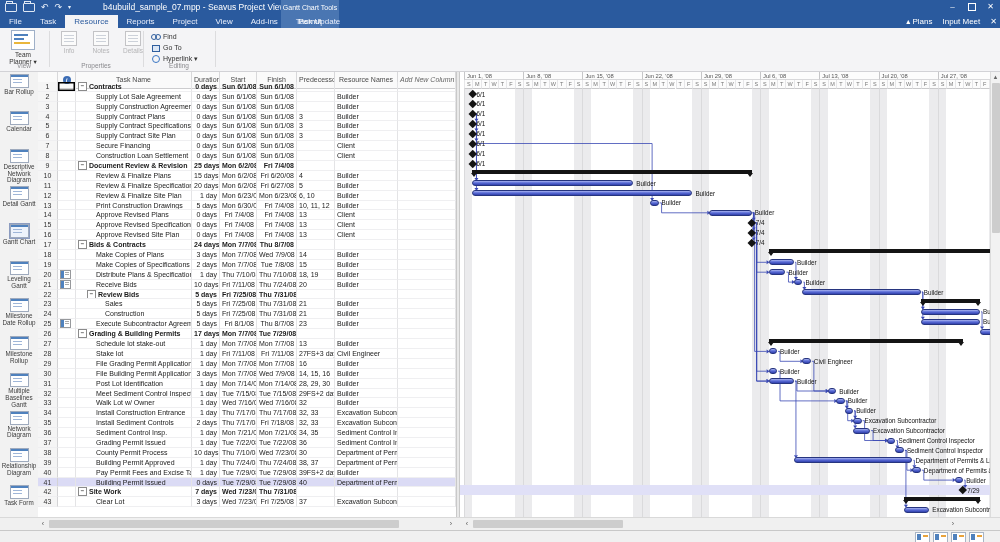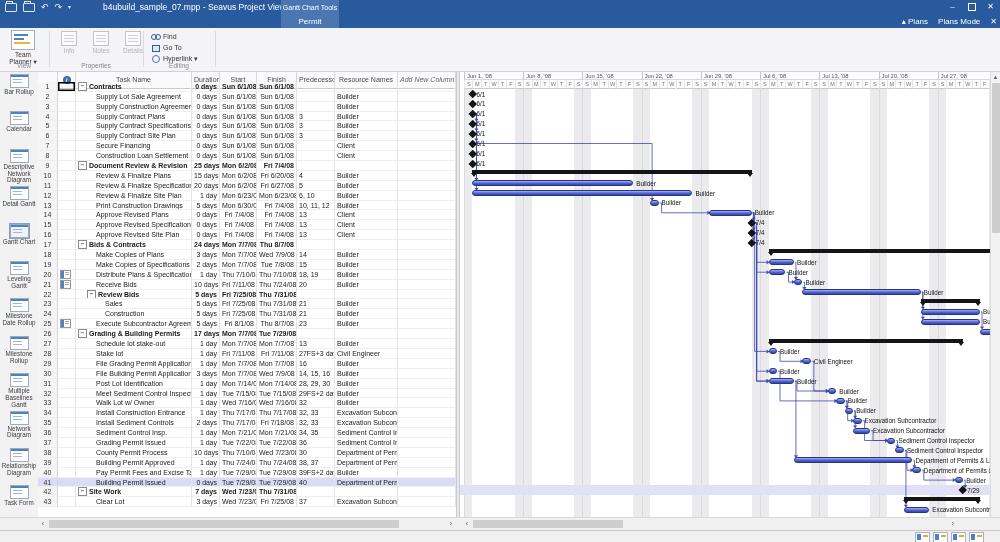--- a/index.html
+++ b/index.html
@@ -126,24 +126,34 @@
     <div class="ctx-group">Gantt Chart Tools</div>
     <div class="win-controls">
       <div class="wc">–</div>
       <div class="wc"><span class="restore"></span></div>
       <div class="wc">✕</div>
     </div>
   </div>
 
   <div class="tabrow">
     <div class="ctx-tab-bg"></div>
+    <div class="tabs" id="tabs">
+        <div class="tab">File</div>
+        <div class="tab">Task</div>
+        <div class="tab active">Resource</div>
+        <div class="tab">Reports</div>
+        <div class="tab">Project</div>
+        <div class="tab">View</div>
+        <div class="tab">Add-ins</div>
+        <div class="tab">Task Update</div>
+      </div>
     <div class="tab ctx">Permit</div>
     <div class="tabrow-right">
       <span><span>▴</span> <span>Plans</span></span>
-      <span>Plans Mode</span>
+      <span>Input Meet</span>
       <span class="x">✕</span>
     </div>
   </div>
 
   <div class="ribbon">
     <div class="rgroup" style="left:0;width:48px;">
       <div class="bigbtn">
         <div class="bicon">
           <i style="top:3px;width:14px;"></i>
             <i style="top:7px;width:10px;"></i>

